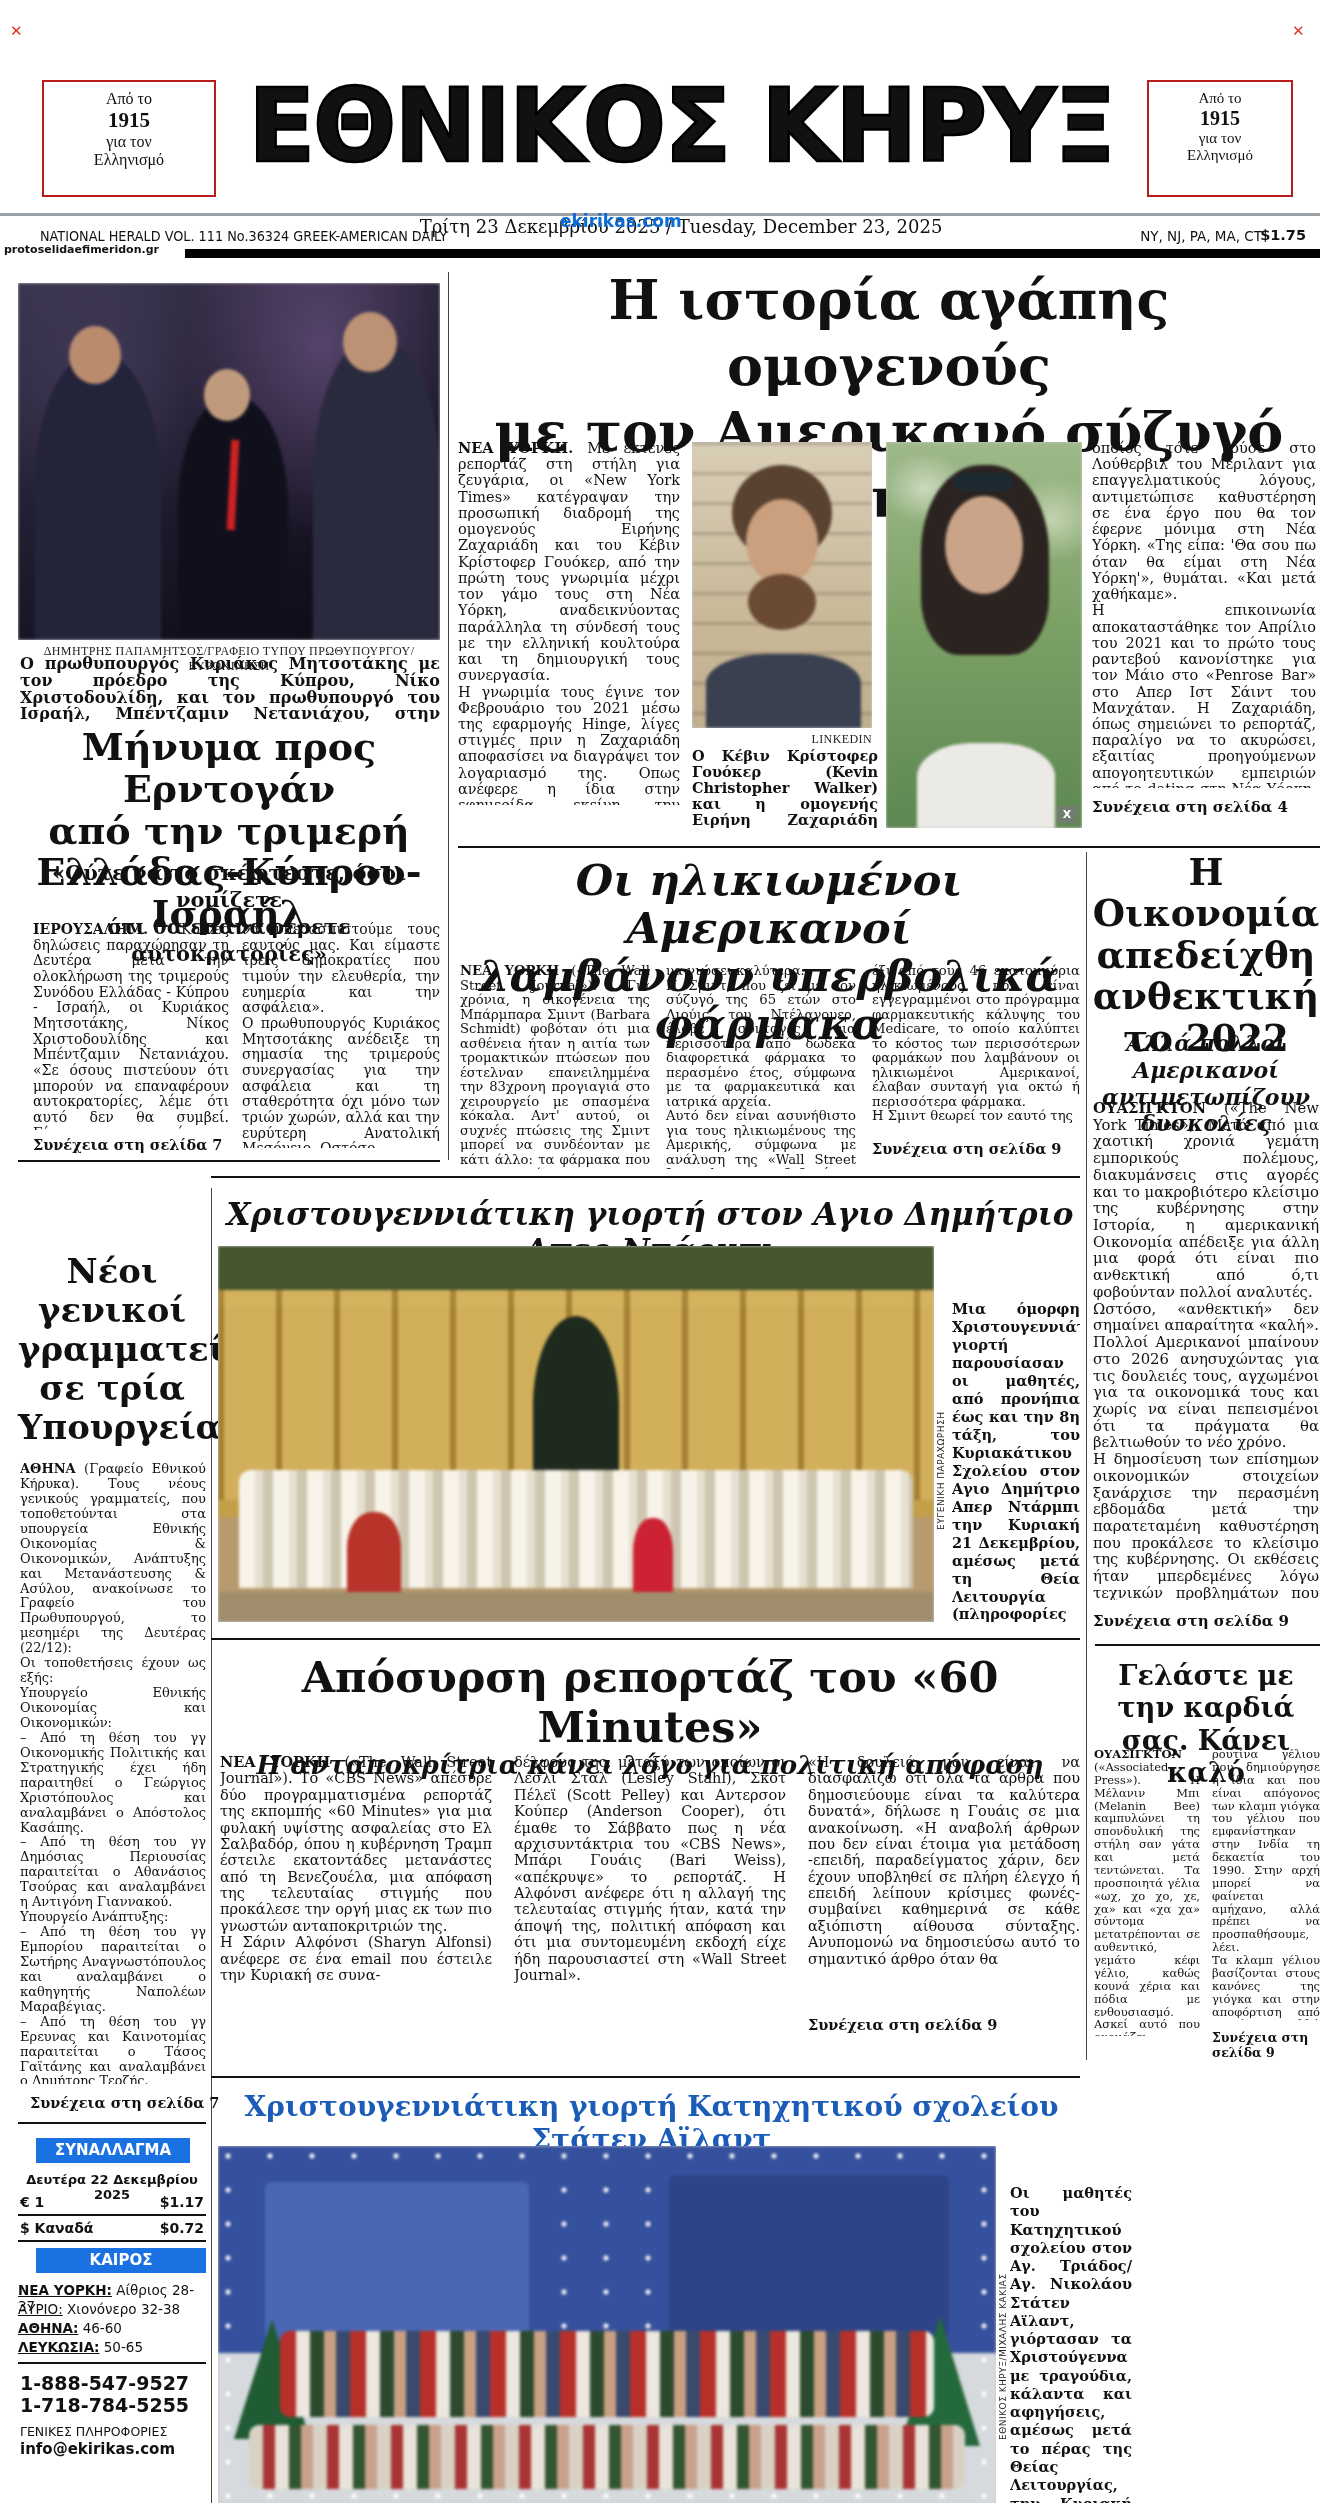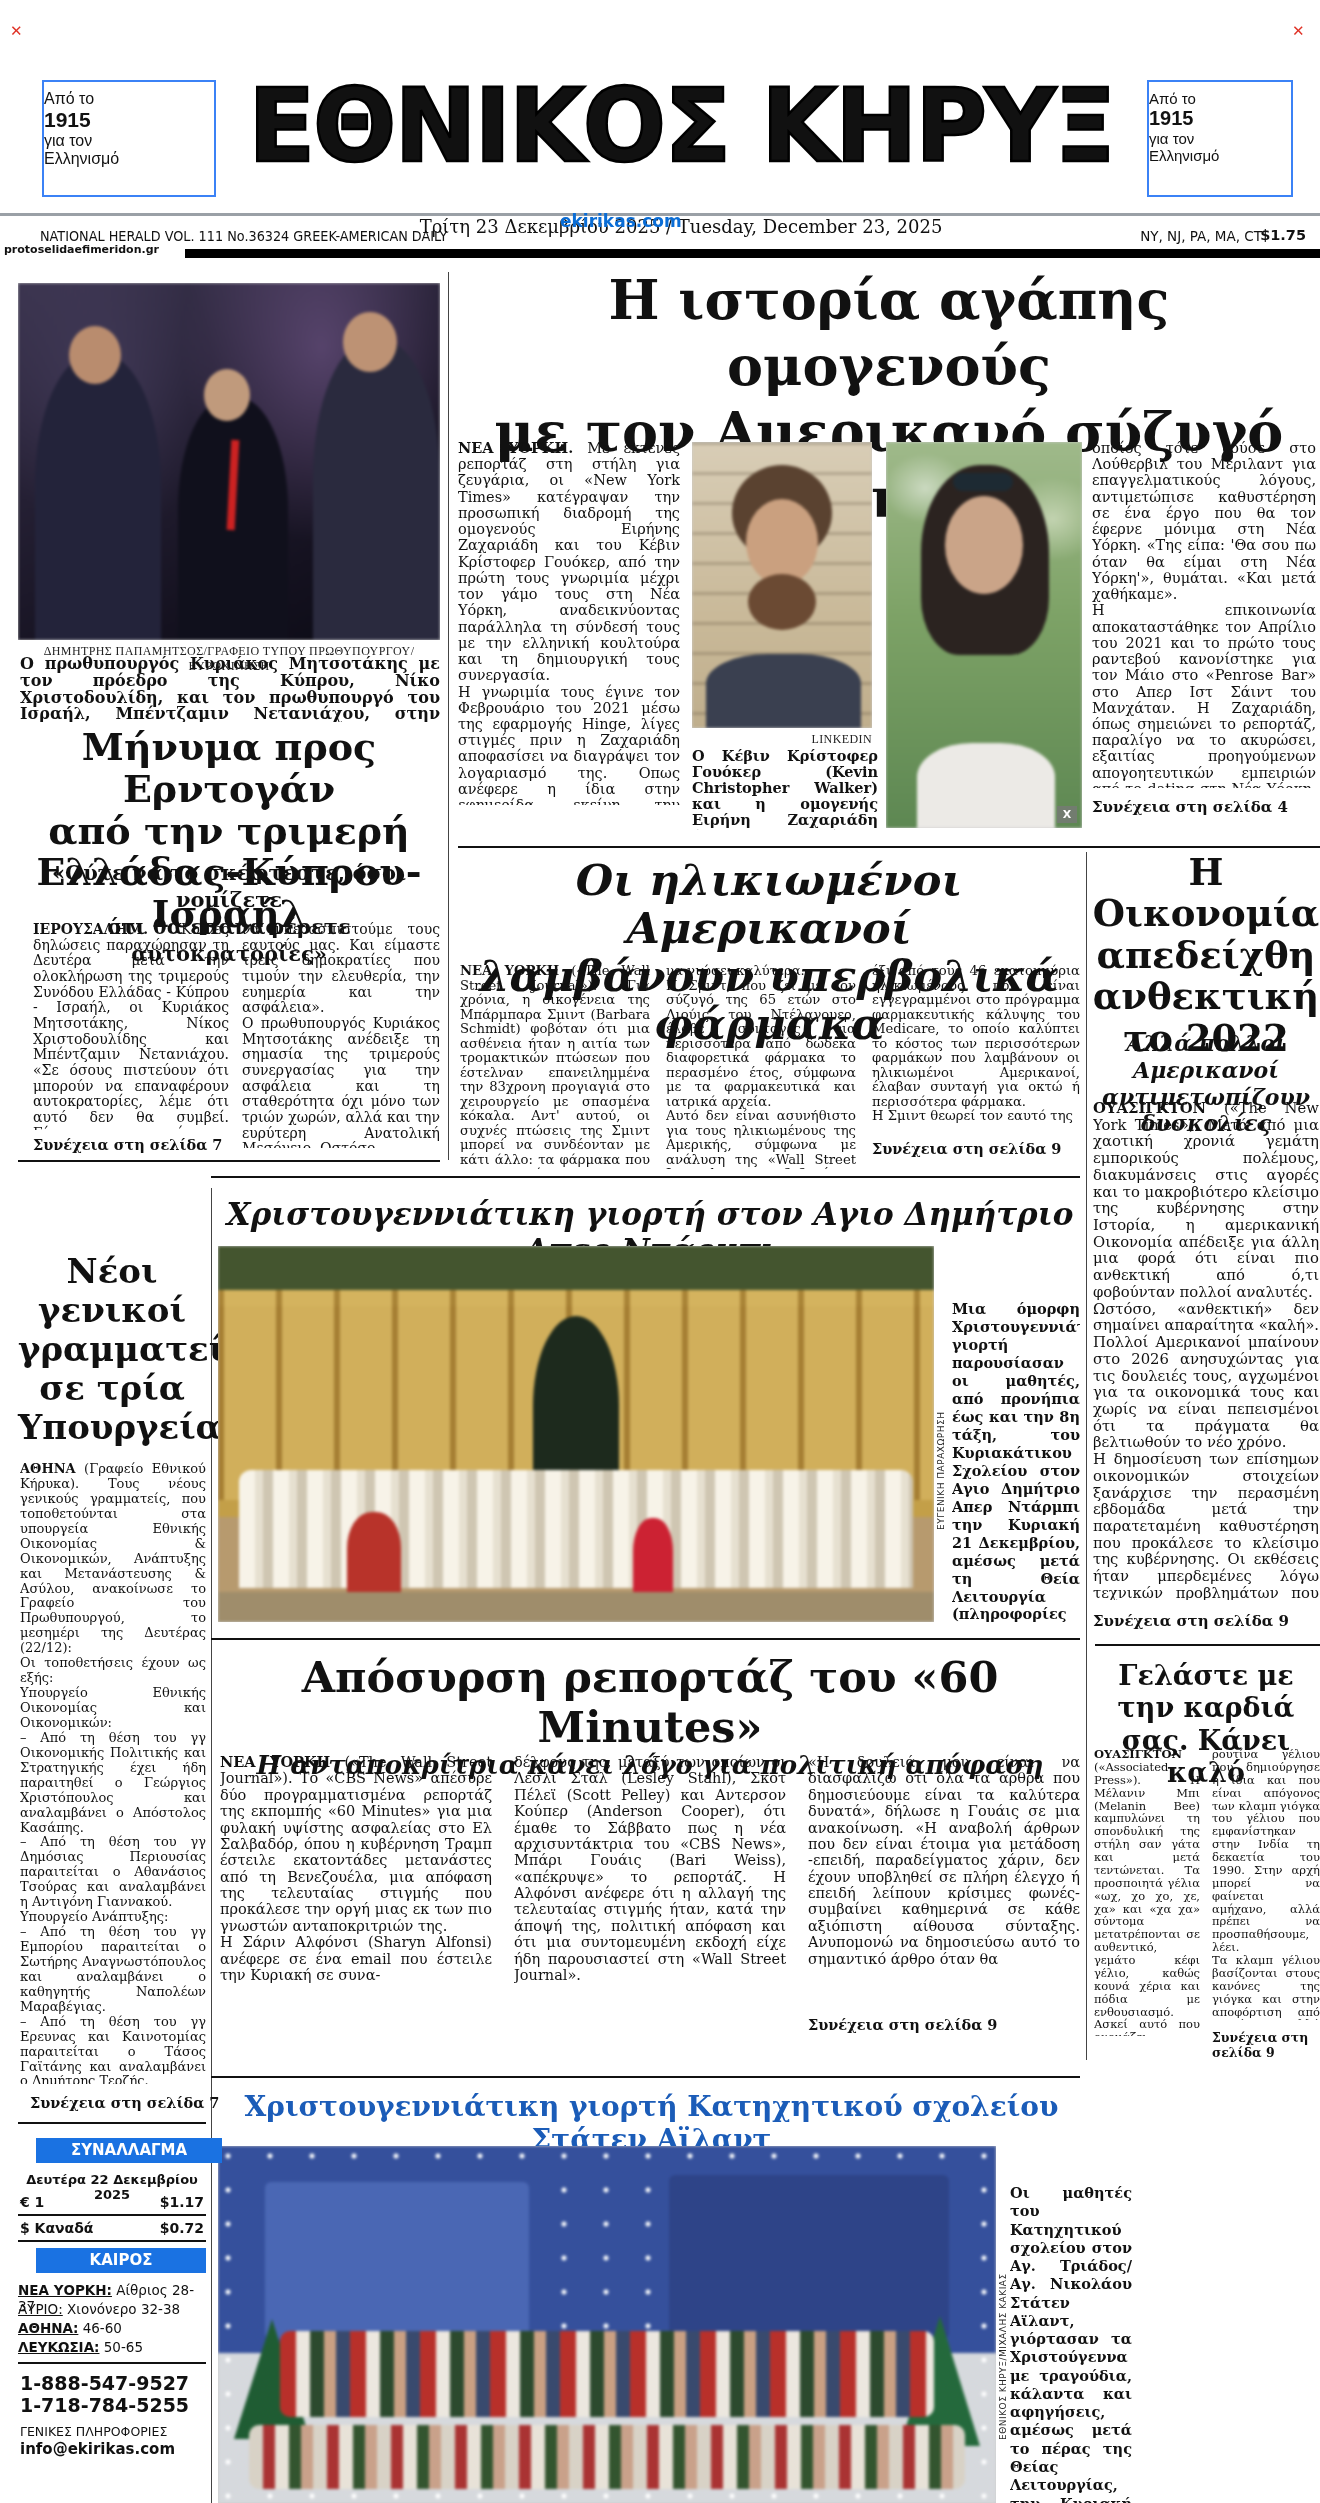--- a/index.html
+++ b/index.html
@@ -17,22 +17,22 @@
   .hline{background:#111;height:2px;}
   .vline{background:#444;width:1px;}
   .photo{overflow:hidden;background:#ccc;}
   .photo-art{position:absolute;inset:0;filter:blur(1.5px);}
   .credit-v{writing-mode:vertical-rl;transform:rotate(180deg);font-size:9px;letter-spacing:.5px;
             font-family:"DejaVu Sans","Liberation Sans",sans-serif;color:#222;}
   .credit-h{font-size:12px;letter-spacing:.4px;font-family:Liberation Serif, serif;color:#222;}
   .caption{font-weight:bold;overflow:hidden;}
   .blue-box{background:#1a72e2;color:#fff;font-weight:bold;text-align:center;
             font-family:"DejaVu Sans","Liberation Sans",sans-serif;}
-  .masthead-box{border:2px solid #3b82f6;box-shadow:0 0 0 1px #fff inset;text-align:left;
-                font-family:Liberation Sans, sans-serif;}
+  .masthead-box{border:2px solid #b91c1c;box-shadow:0 0 0 1px #fff inset;text-align:center;
+                font-family:Liberation Serif, serif;}
   .xmark{position:absolute;right:5px;bottom:5px;width:20px;height:17px;background:rgba(120,120,120,.75);
          color:#fff;font:bold 11px/17px "DejaVu Sans",sans-serif;text-align:center;}
   .close-x{color:#e03226;font:bold 15px "DejaVu Sans",sans-serif;cursor:pointer;}
   .weather-row b{font-weight:bold;text-decoration:underline;}
   .weather-row.plain b{font-weight:normal;}
   .fig{position:absolute;bottom:0;border-radius:46% 46% 0 0;}
   .head{position:absolute;border-radius:50%;}
 </style>
 </head>
 <body>
@@ -225,21 +225,21 @@
       <div class="abs" style="right:2%;bottom:16%;width:0;height:0;border-left:40px solid transparent;border-right:40px solid transparent;border-bottom:130px solid #24693c;"></div>
       <div class="abs" style="left:8%;bottom:24%;right:8%;height:86px;border-radius:10px;background:
         repeating-linear-gradient(90deg,#b8302a 0 16px,#ece7df 16px 30px,#2c4a2e 30px 44px,#caa083 44px 56px,#394a6e 56px 70px);"></div>
       <div class="abs" style="left:4%;bottom:4%;right:4%;height:64px;border-radius:10px;background:
         repeating-linear-gradient(90deg,#d8d2c6 0 14px,#a33 14px 26px,#e8e2d8 26px 40px,#33552f 40px 52px,#c9a18a 52px 64px);"></div>
     </div>
   </div>
   <div class="abs credit-v" style="left:998px;top:2190px;height:250px;">ΕΘΝΙΚΟΣ ΚΗΡΥΞ/ΜΙΧΑΛΗΣ ΚΑΚΙΑΣ</div>
   <div class="abs caption just" style="left:1010px;top:2184px;width:122px;height:319px;font-size:14.5px;line-height:1.26;">Οι μαθητές του Κατηχητικού σχολείου στον Αγ. Τριάδος/Αγ. Νικολάου Στάτεν Αϊλαντ, γιόρτασαν τα Χριστούγεννα με τραγούδια, κάλαντα και αφηγήσεις, αμέσως μετά το πέρας της Θείας Λειτουργίας, την Κυριακή 21 Δεκεμβρίου, στο «Κέντρο Ελληνισμού Κατσώρης» (πληρ. στη σελ. 4).</div>
 
-  <div class="abs blue-box" style="left:36px;top:2138px;width:186px;height:25px;font-size:15px;line-height:25px;">ΣΥΝΑΛΛΑΓΜΑ</div>
+  <div class="abs blue-box" style="left:36px;top:2138px;width:154px;height:25px;font-size:15px;line-height:25px;">ΣΥΝΑΛΛΑΓΜΑ</div>
   <div class="abs sans bold ctr" style="left:18px;top:2172px;width:188px;font-size:13px;">Δευτέρα 22 Δεκεμβρίου 2025</div>
   <div class="abs sans bold" style="left:20px;top:2194px;font-size:14px;">€ 1</div>
   <div class="abs sans bold" style="left:20px;top:2194px;width:184px;text-align:right;font-size:14px;">$1.17</div>
   <div class="abs" style="left:18px;top:2214px;width:188px;height:1.5px;background:#111;"></div>
   <div class="abs sans bold" style="left:20px;top:2220px;font-size:14px;">$ Καναδά</div>
   <div class="abs sans bold" style="left:20px;top:2220px;width:184px;text-align:right;font-size:14px;">$0.72</div>
   <div class="abs" style="left:18px;top:2240px;width:188px;height:1.5px;background:#111;"></div>
 
   <div class="abs blue-box" style="left:36px;top:2248px;width:170px;height:25px;font-size:15px;line-height:25px;">ΚΑΙΡΟΣ</div>
   <div class="abs sans weather-row" style="left:18px;top:2282px;width:190px;font-size:13.5px;"><b>ΝΕΑ ΥΟΡΚΗ:</b> <span>Αίθριος 28-37</span></div>

